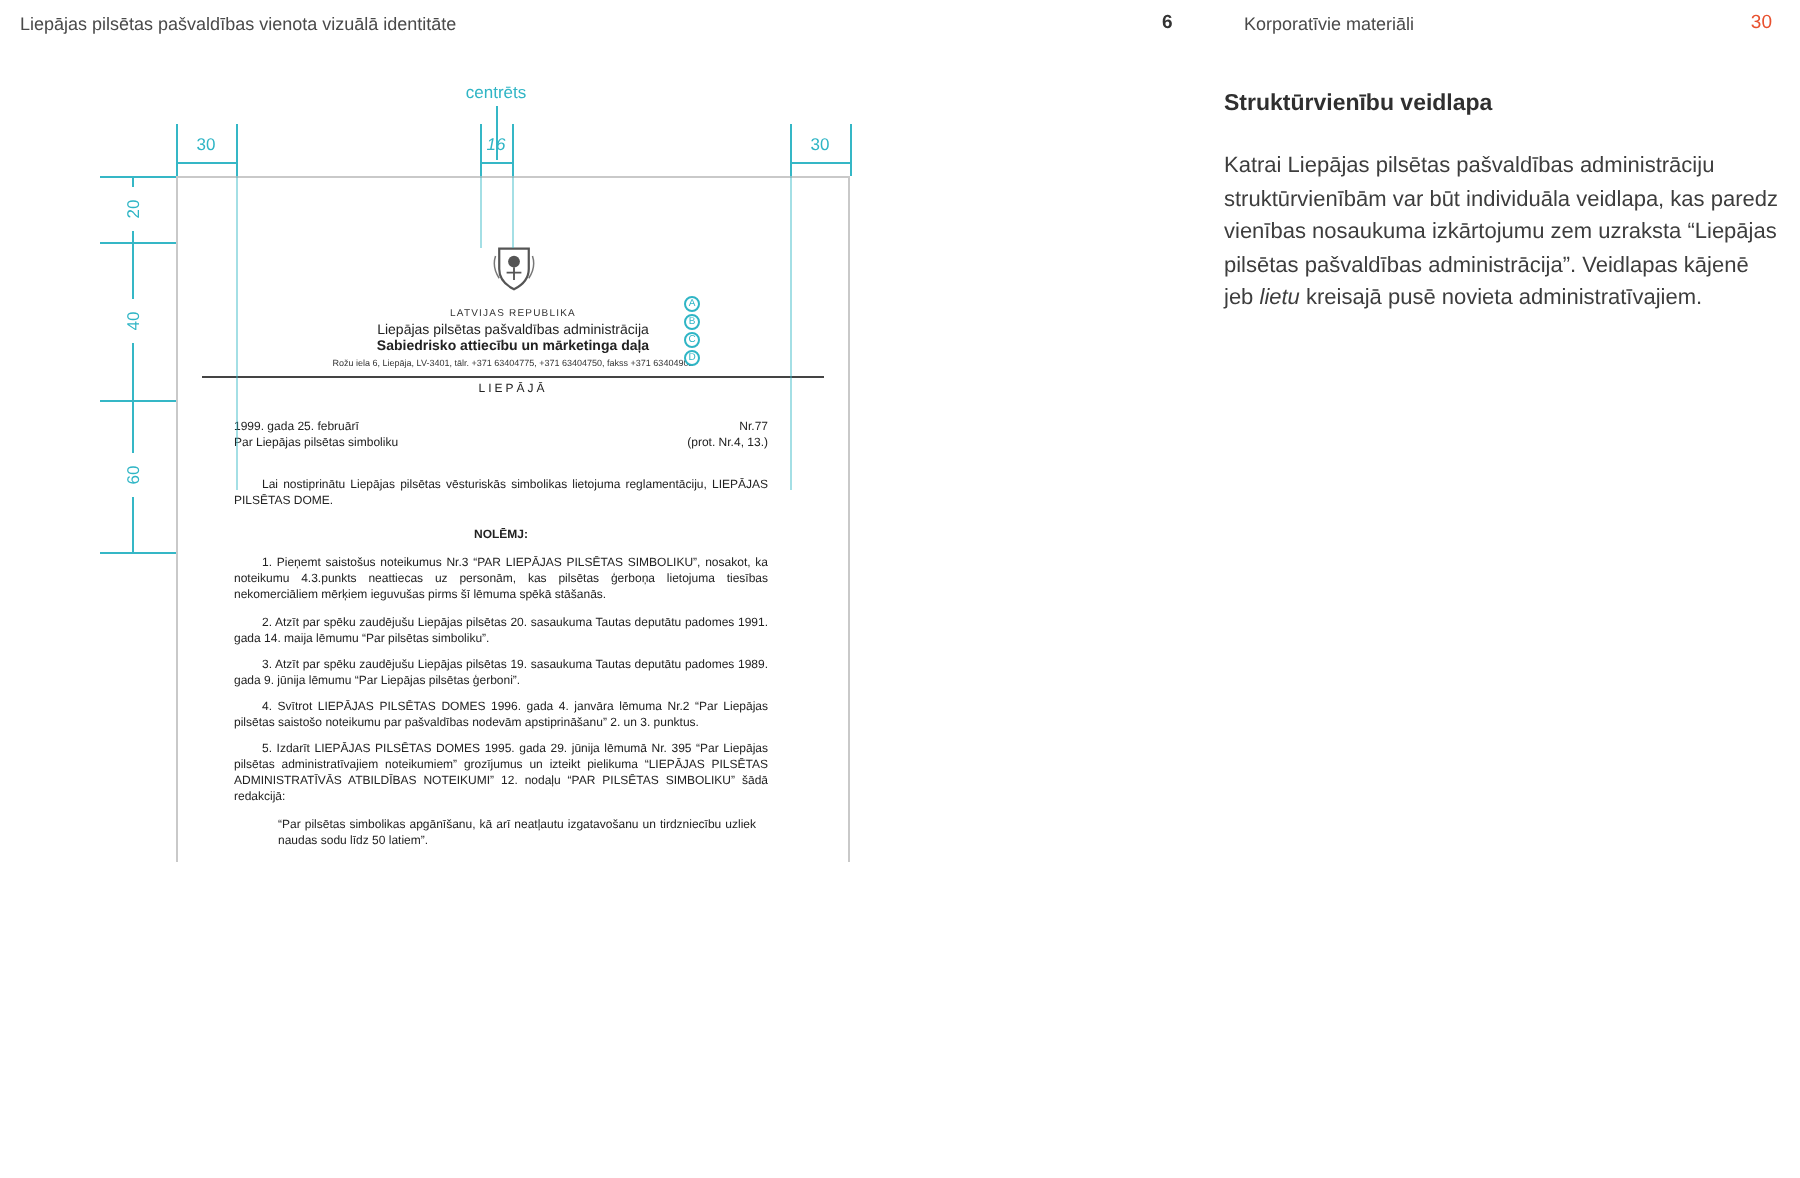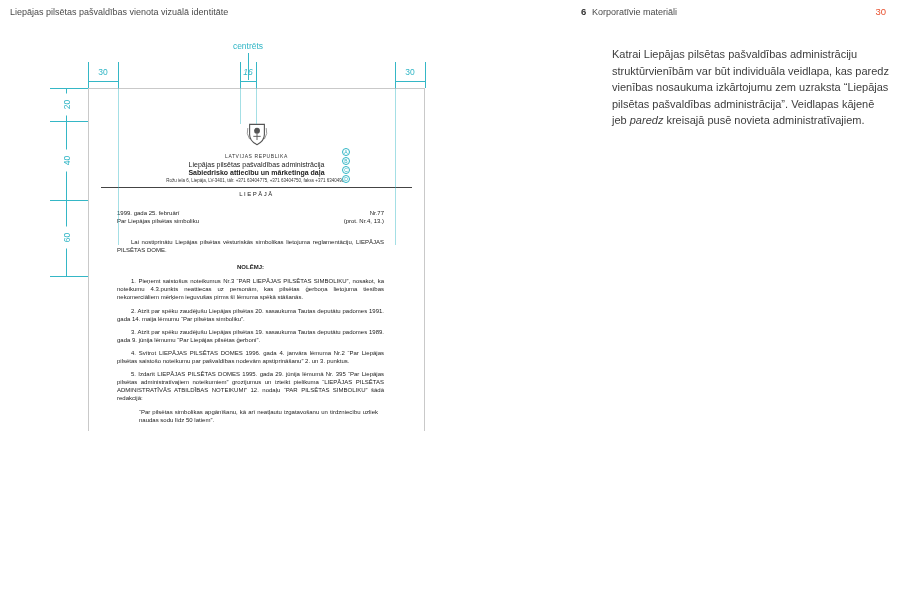--- a/index.html
+++ b/index.html
@@ -2,21 +2,21 @@
 <html><head>
 <meta charset="utf-8">
 <style>
   * { margin:0; padding:0; box-sizing:border-box; }
   html,body { background:#ffffff; font-family:"Liberation Sans", sans-serif; }
   .canvas { position:relative; width:900px; height:431px; background:#fff; overflow:hidden; }
 
   
   .hdr-title    { position:absolute; left:10px;  top:7px; font-size:9px;  color:#4a4a4a; }
   .hdr-num      { position:absolute; left:581px; top:6px; font-size:9.5px; font-weight:bold; color:#333; }
-  .hdr-chapter  { position:absolute; left:592px; top:7px; font-size:9px;  color:#4a4a4a; }
+  .hdr-chapter  { position:absolute; left:622px; top:7px; font-size:9px;  color:#4a4a4a; }
   .hdr-page     { position:absolute; left:856px; top:6px; width:30px; text-align:right; font-size:9.5px; color:#e8502e; }
 
   
   .g { position:absolute; background:#35b7c6; z-index:6; }
   .g.faint { opacity:.45; }
   .glabel { position:absolute; color:#2fb5c5; font-size:8.5px; z-index:7; text-align:center; }
   .glabel.rot { width:22px; height:11px; background:#fff; line-height:11px; transform:rotate(-90deg); }
 
   
   .letterhead { position:absolute; left:88px; top:88px; width:337px; height:487px;
@@ -155,16 +155,17 @@
   <div class="g" style="left:66px; top:548px; width:1px; height:27px;"></div>
 
   <div class="glabel rot" style="left:56px; top:99px;">20</div>
   <div class="glabel rot" style="left:56px; top:155px;">40</div>
   <div class="glabel rot" style="left:56px; top:232px;">60</div>
   <div class="glabel rot" style="left:56px; top:556px;">20</div>
 
 
 
   <div class="sidebar">
-    <p><span>Katrai Liepājas pilsētas pašvaldības administrāciju struktūrvienībām var būt individuāla veidlapa, kas paredz vienības nosaukuma izkārtojumu zem uzraksta “Liepājas pilsētas pašvaldības administrācija”. Veidlapas kājenē jeb </span><em>paredz</em><span> kreisajā pusē novieta administratīvajiem.</span></p>
+    <h2>Struktūrvienību veidlapa</h2>
+    <p><span>Katrai Liepājas pilsētas pašvaldības administrāciju struktūrvienībām var būt individuāla veidlapa, kas paredz vienības nosaukuma izkārtojumu zem uzraksta “Liepājas pilsētas pašvaldības administrācija”. Veidlapas kājenē jeb </span><em>lietu</em><span> kreisajā pusē novieta administratīvajiem.</span></p>
   </div>
 
 </div>
 
 </body></html>

